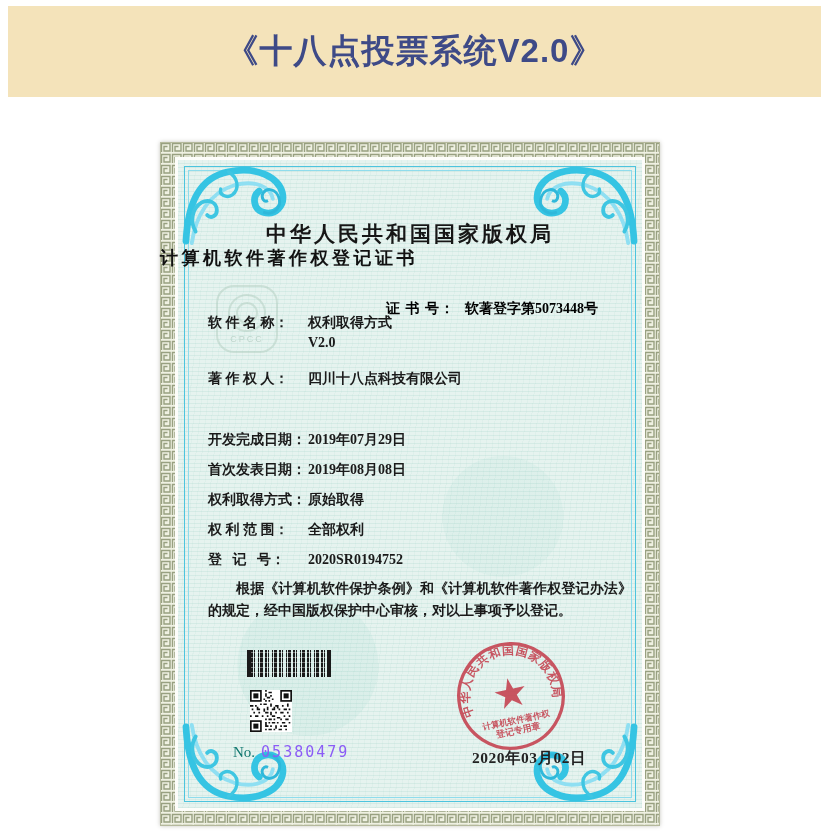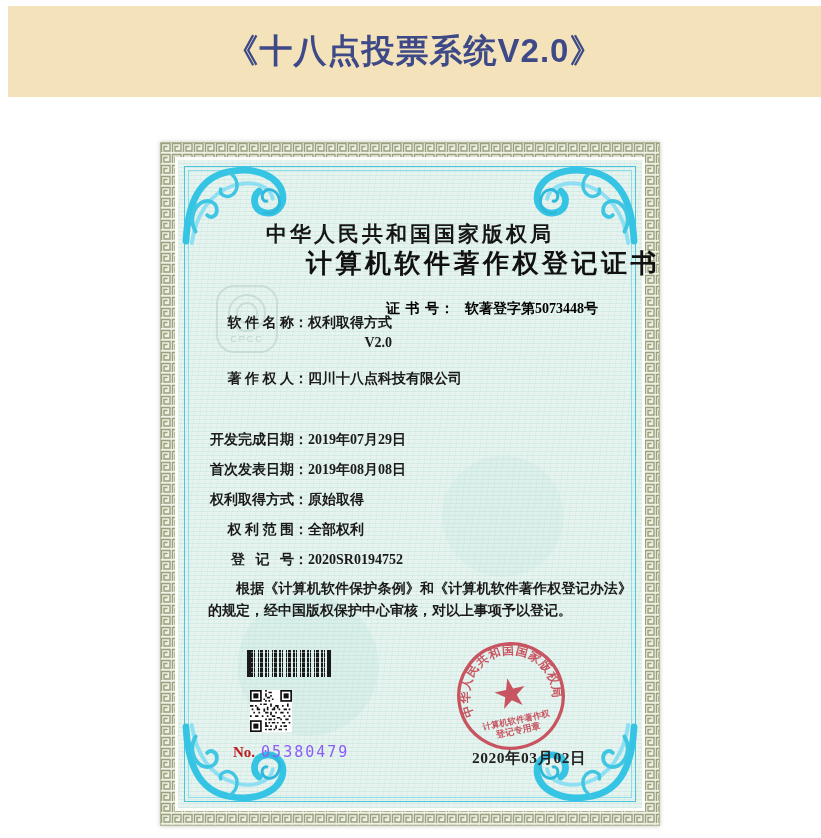--- a/index.html
+++ b/index.html
@@ -53,43 +53,43 @@
     display:flex;flex-direction:column;align-items:center;justify-content:center;
     color:#93b3a4;
   }
   .emboss .ring{width:34px;height:34px;border:2px solid #aecabc;border-radius:50%;
     display:flex;align-items:center;justify-content:center;}
   .emboss .ring-inner{width:18px;height:18px;border:2px solid #aecabc;border-radius:50%;}
   .emboss .cpcc{font-family:"Liberation Sans",sans-serif;font-size:9px;letter-spacing:2px;margin-top:2px;}
   
   .hdr1{position:absolute;left:0;right:0;top:78px;text-align:center;z-index:2;
     font-size:21px;font-weight:bold;letter-spacing:3px;color:#161616;}
-  .hdr2{position:absolute;left:0;right:0;top:104px;text-align:right;z-index:2;
-    font-size:26px;font-weight:bold;letter-spacing:3.5px;color:#111;}
+  .hdr2{position:absolute;left:0;right:0;top:104px;text-align:left;z-index:2;
+    font-size:18px;font-weight:bold;letter-spacing:3.5px;color:#111;}
   .certno{position:absolute;right:62px;top:142px;z-index:2;
     font-size:14px;font-weight:bold;color:#000000;white-space:pre;}
   .certno .cl{letter-spacing:1px;margin-right:10px;}
   
   .row{position:absolute;left:48px;display:flex;z-index:2;
-    font-size:14px;font-weight:bold;color:#1a1a1a;line-height:20px;text-align:right;}
+    font-size:14px;font-weight:bold;color:#1a1a1a;line-height:20px;}
   .row .lbl{display:inline-block;width:100px;white-space:pre;}
   .statement{position:absolute;left:48px;top:436px;width:424px;z-index:2;
     font-size:14px;font-weight:bold;color:#1a1a1a;line-height:22px;
     text-indent:2em;text-align:justify;}
   
   .barcode{
     position:absolute;left:87px;top:508px;width:76px;height:27px;z-index:2;
     border-left:4px solid #1a1a1a;border-right:4px solid #1a1a1a;
     background-image:
       repeating-linear-gradient(0deg, rgba(0,0,0,0) 0 4px, rgba(255,255,255,.38) 4px 5px),
       repeating-linear-gradient(90deg, #1a1a1a 0 2px, rgba(0,0,0,0) 2px 3px, #1a1a1a 3px 4px, rgba(0,0,0,0) 4px 7px, #1a1a1a 7px 8px, rgba(0,0,0,0) 8px 9px, #1a1a1a 9px 12px, rgba(0,0,0,0) 12px 14px);
   }
   .qr{position:absolute;left:90px;top:548px;width:42px;height:42px;z-index:2;}
   .serial{position:absolute;left:73px;top:601px;z-index:2;font-size:15px;}
-  .serial .no-prefix{font-weight:bold;color:#b91c1c;}
+  .serial .no-prefix{font-weight:normal;color:#0f766e;}
   .serial .no-num{font-family:"DejaVu Sans Mono","Liberation Mono",monospace;
     color:#8b5cf6;letter-spacing:2px;margin-left:6px;}
   
   .seal{position:absolute;left:294px;top:497px;width:114px;height:114px;z-index:4;
     transform:rotate(-12deg);opacity:.88;}
   .seal-date{position:absolute;left:312px;top:606px;z-index:3;
     font-size:15.5px;font-weight:bold;letter-spacing:.5px;color:#222;}
   svg .b{fill:#111;}
 </style>
 </head>

